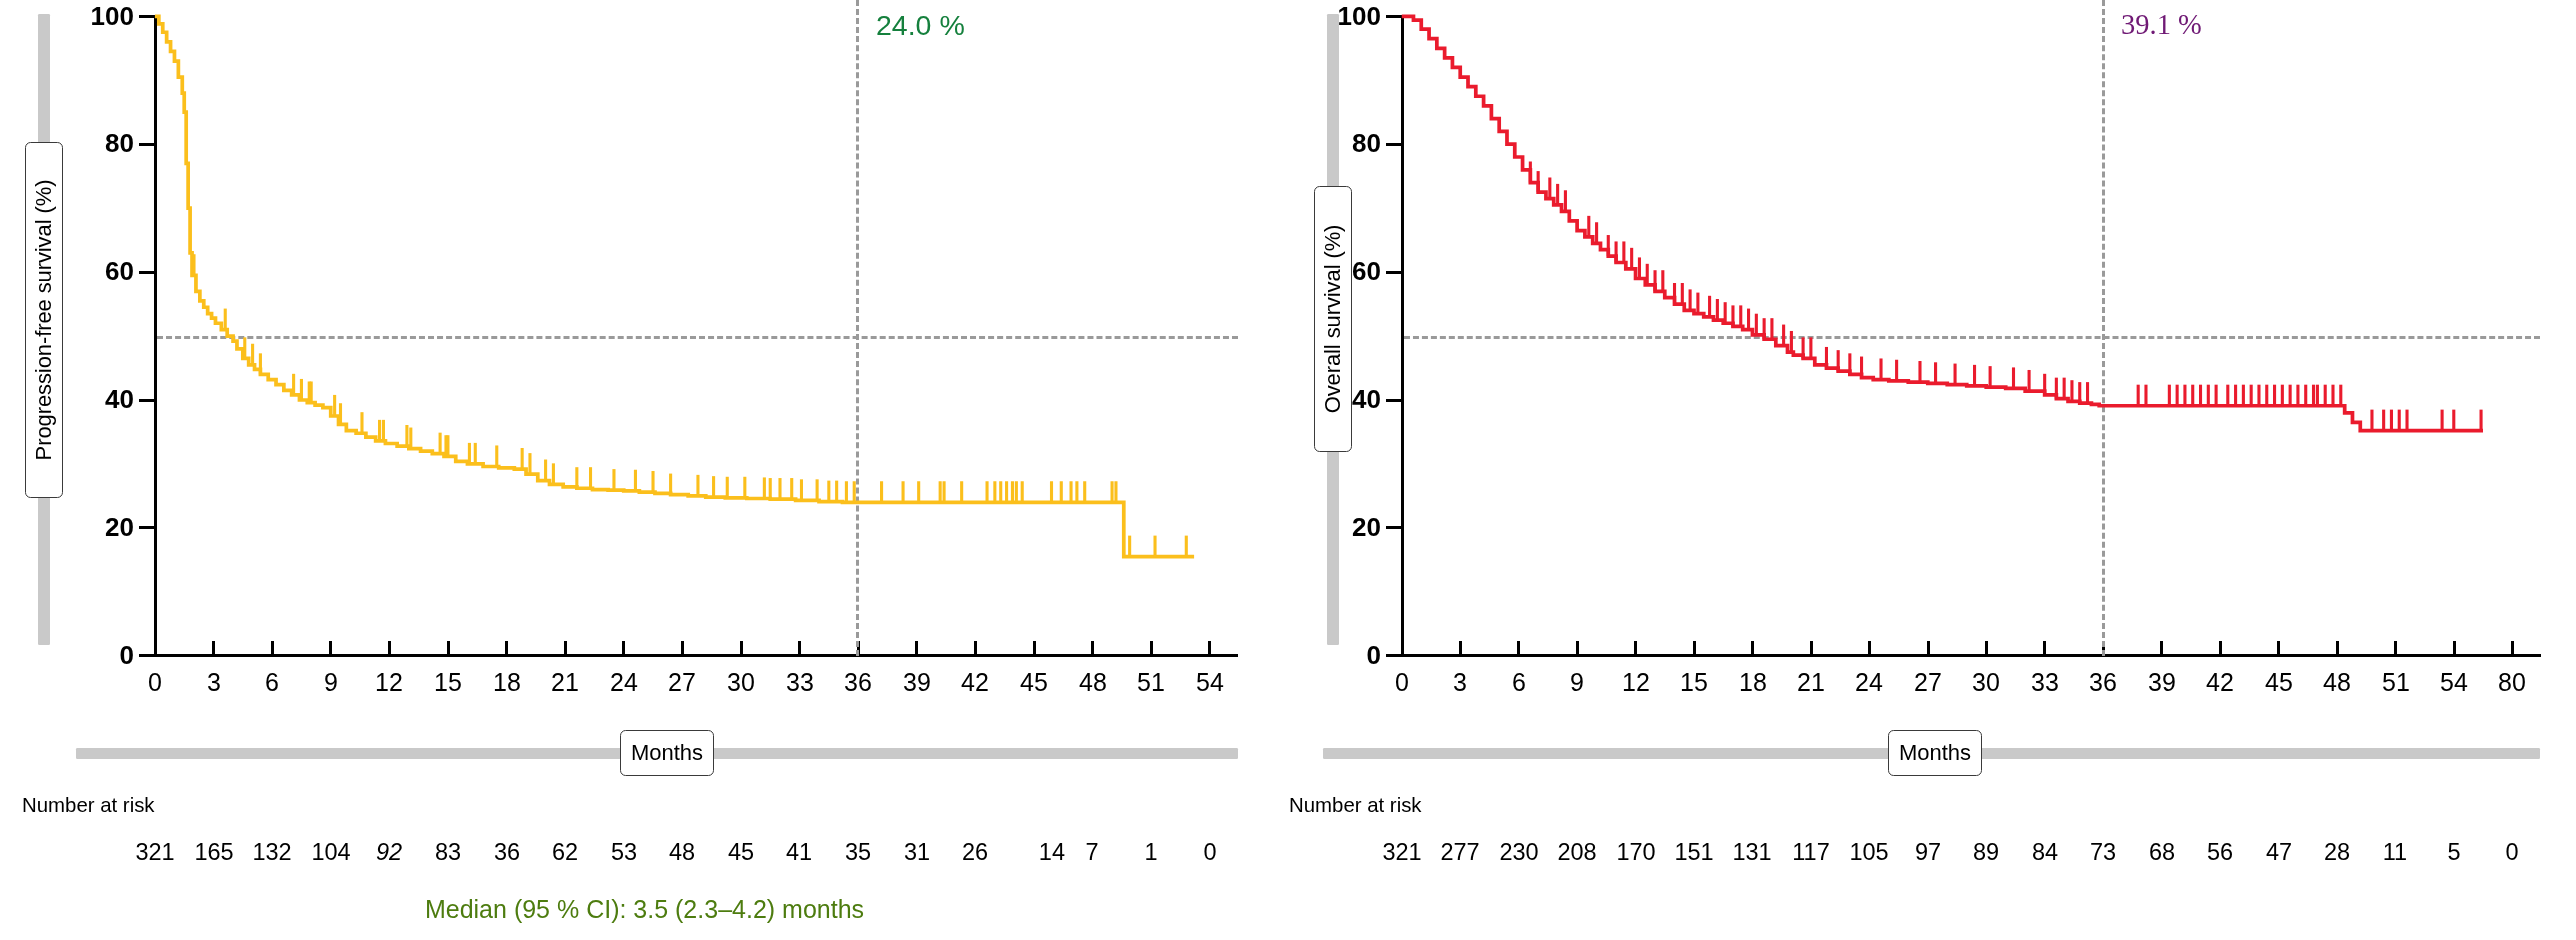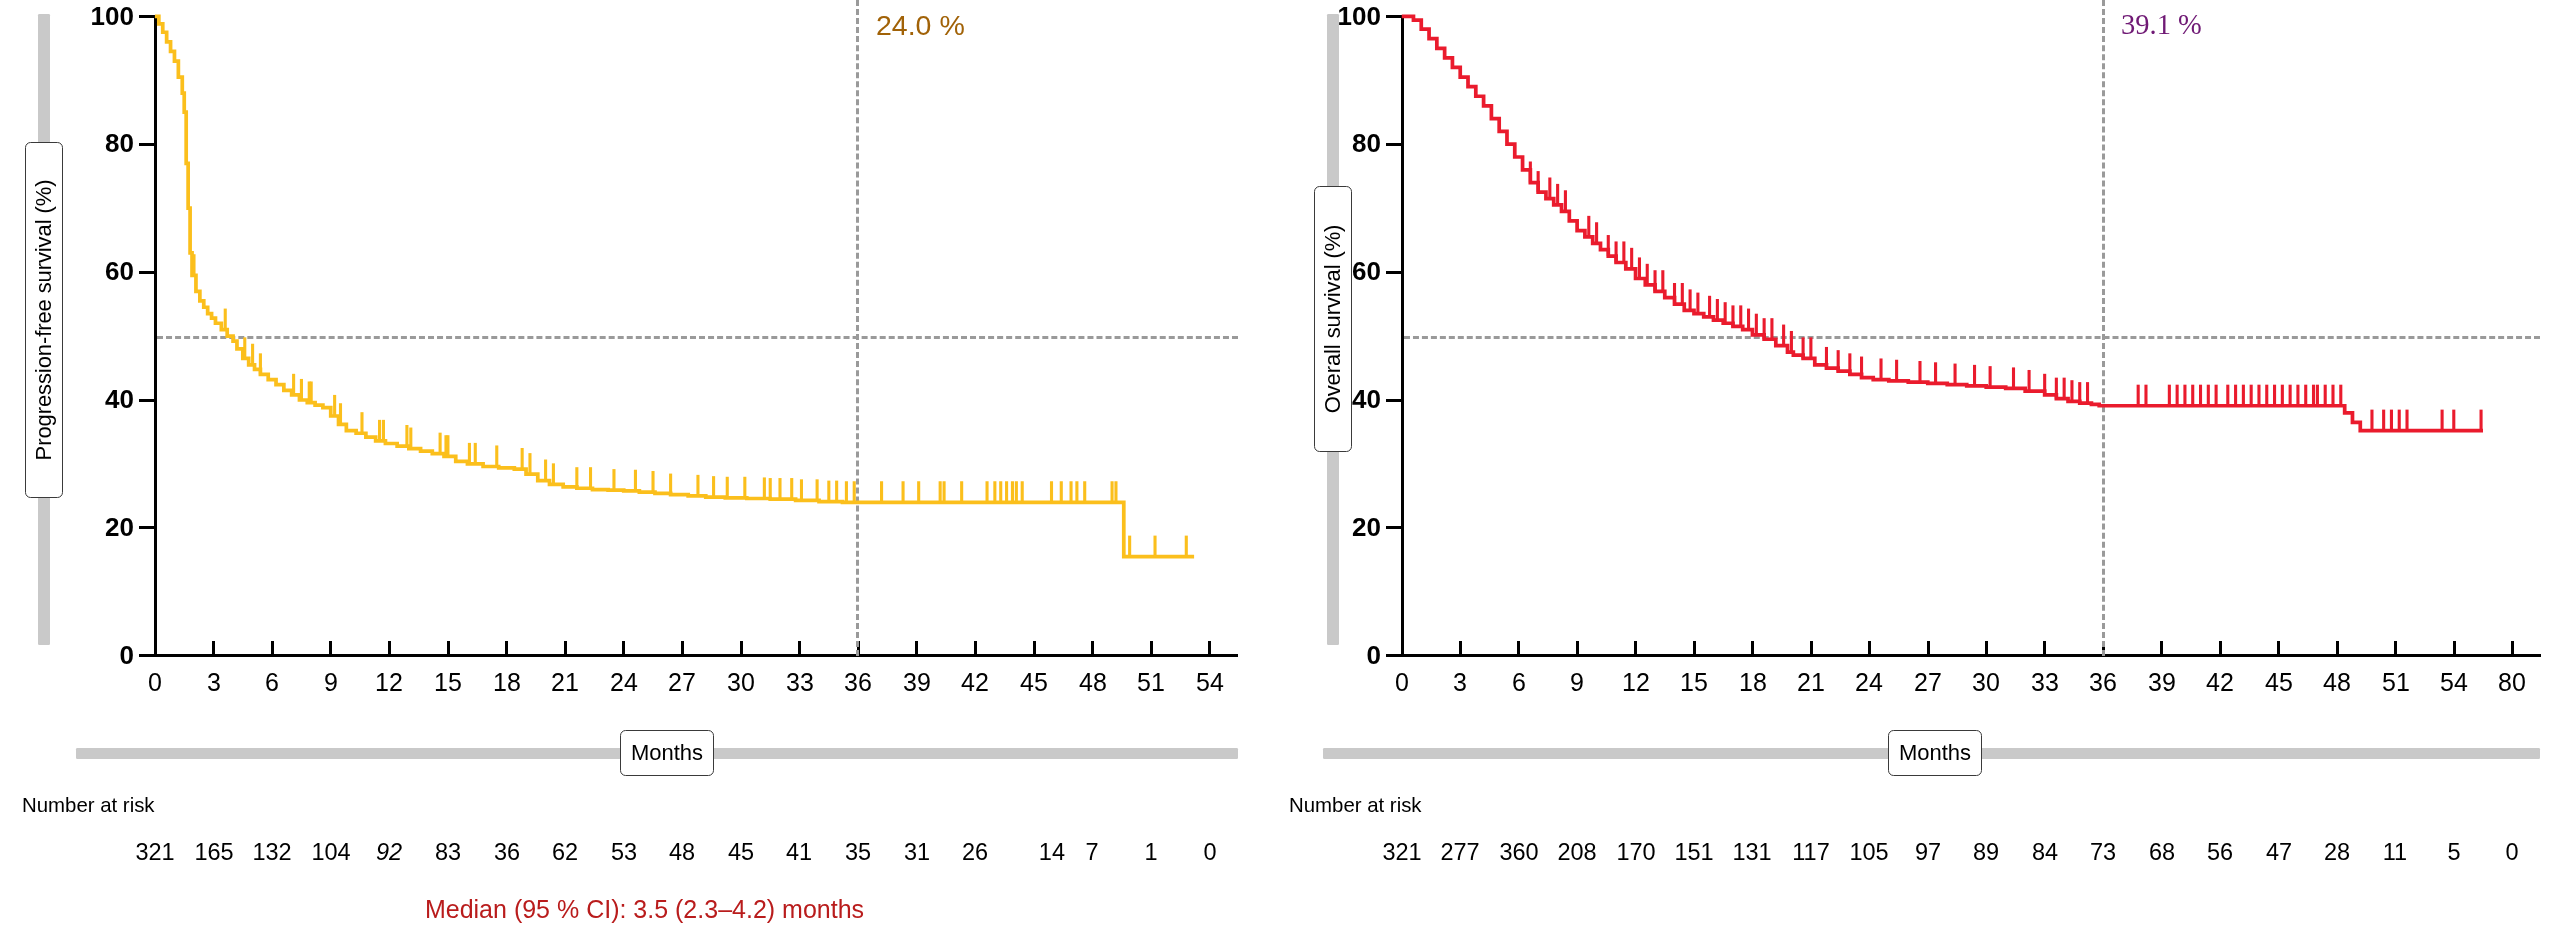--- a/index.html
+++ b/index.html
@@ -27,21 +27,21 @@
 
   .pct-annot{position:absolute;font-size:28.5px;white-space:nowrap;line-height:1;}
 
   .xaxis-bar{position:absolute;height:10.5px;background:#c9c9c9;border-radius:1.2px;}
   .xaxis-box{position:absolute;background:#fff;border:1px solid #3a3a3a;border-radius:5.6px;
              display:flex;align-items:center;justify-content:center;box-sizing:border-box;}
   .xaxis-box span{font-size:22px;color:#000;white-space:nowrap;}
 
   .risk-title{position:absolute;font-size:20.4px;color:#000;white-space:nowrap;line-height:1;}
   .risk-num{position:absolute;font-size:23.5px;color:#000;text-align:center;line-height:1;white-space:nowrap;}
-  .median-line{position:absolute;font-size:25px;color:#b91c1c;white-space:nowrap;line-height:1;}
+  .median-line{position:absolute;font-size:25px;color:#4d7c0f;white-space:nowrap;line-height:1;}
 
   svg.curve{position:absolute;left:0;top:0;overflow:visible;}
 </style>
 </head>
 <body>
 
 <div class="figure">
 
   <div class="panel" id="panel-pfs">
 
@@ -106,21 +106,21 @@
           <div class="xtick-label" style="left: 1065px; top: 670px; width: 56px;">48</div>
           <div class="tick" style="left: 1150px; top: 641px; width: 2.5px; height: 15px;"></div>
           <div class="xtick-label" style="left: 1123px; top: 670px; width: 56px;">51</div>
           <div class="tick" style="left: 1208px; top: 641px; width: 2.5px; height: 15px;"></div>
           <div class="xtick-label" style="left: 1182px; top: 670px; width: 56px;">54</div>
         </div>
 
       <div class="dash-h" style="left:157px;top:336px;width:1081px;"></div>
       <div class="dash-v" style="left:856px;top:0px;height:656px;"></div>
 
-      <div class="pct-annot" style="left:876px;top:11px;color:#a16207;">24.0 %</div>
+      <div class="pct-annot" style="left:876px;top:11px;color:#15803d;">24.0 %</div>
 
       <svg class="curve" id="pfs-curve" width="1289" height="682" viewBox="0 0 2080 1100">
           <path d="M 250.00 26.00 L 256.30 26.00 L 256.30 38.38 L 262.61 38.38 L 262.61 51.80 L 268.91 51.80 L 268.91 67.28 L 275.22 67.28 L 275.22 82.76 L 281.52 82.76 L 281.52 98.24 L 287.82 98.24 L 287.82 124.04 L 294.13 124.04 L 294.13 149.84 L 297.28 149.84 L 297.28 180.80 L 300.43 180.80 L 300.43 263.36 L 303.58 263.36 L 303.58 335.60 L 306.74 335.60 L 306.74 407.84 L 309.89 407.84 L 309.89 443.96 L 316.19 443.96 L 316.19 469.76 L 322.50 469.76 L 322.50 485.24 L 328.80 485.24 L 328.80 495.56 L 335.10 495.56 L 335.10 505.88 L 341.41 505.88 L 341.41 513.10 L 347.71 513.10 L 347.71 521.36 L 357.17 521.36 L 357.17 531.68 L 366.62 531.68 L 366.62 542.00 L 376.08 542.00 L 376.08 550.26 L 382.38 550.26 L 382.38 562.64 L 391.84 562.64 L 391.84 578.12 L 401.30 578.12 L 401.30 588.44 L 410.75 588.44 L 410.75 595.66 L 420.21 595.66 L 420.21 603.92 L 432.82 603.92 L 432.82 612.18 L 445.42 612.18 L 445.42 620.43 L 458.03 620.43 L 458.03 629.72 L 470.64 629.72 L 470.64 636.94 L 483.25 636.94 L 483.25 645.20 L 495.86 645.20 L 495.86 649.33 L 508.46 649.33 L 508.46 653.46 L 521.07 653.46 L 521.07 657.58 L 533.68 657.58 L 533.68 671.00 L 546.29 671.00 L 546.29 684.42 L 558.90 684.42 L 558.90 694.74 L 574.66 694.74 L 574.66 698.86 L 590.42 698.86 L 590.42 705.06 L 606.18 705.06 L 606.18 711.25 L 621.94 711.25 L 621.94 715.38 L 640.85 715.38 L 640.85 719.50 L 659.76 719.50 L 659.76 723.63 L 678.67 723.63 L 678.67 727.76 L 697.58 727.76 L 697.58 731.89 L 716.50 731.89 L 716.50 736.02 L 735.41 736.02 L 735.41 744.27 L 754.32 744.27 L 754.32 748.40 L 779.54 748.40 L 779.54 752.53 L 804.75 752.53 L 804.75 754.59 L 829.97 754.59 L 829.97 756.66 L 848.88 756.66 L 848.88 764.91 L 867.79 764.91 L 867.79 775.23 L 886.70 775.23 L 886.70 781.42 L 908.77 781.42 L 908.77 785.55 L 930.83 785.55 L 930.83 787.62 L 956.05 787.62 L 956.05 789.68 L 981.26 789.68 L 981.26 790.71 L 1006.48 790.71 L 1006.48 791.74 L 1031.70 791.74 L 1031.70 793.81 L 1056.91 793.81 L 1056.91 795.87 L 1082.13 795.87 L 1082.13 797.94 L 1110.50 797.94 L 1110.50 800.00 L 1138.86 800.00 L 1138.86 802.06 L 1170.38 802.06 L 1170.38 803.10 L 1205.06 803.10 L 1205.06 804.13 L 1242.88 804.13 L 1242.88 805.16 L 1283.86 805.16 L 1283.86 807.22 L 1321.68 807.22 L 1321.68 809.29 L 1359.50 809.29 L 1359.50 810.32 L 1384.72 810.32 L 1384.72 810.32 L 1810.24 810.32 L 1810.24 810.32 L 1813.39 810.32 L 1813.39 898.04 L 1926.86 898.04 L 1926.86 898.04" fill="none" stroke="#FBBF1C" stroke-width="6" stroke-linecap="butt" stroke-linejoin="miter"></path>
           <g>
             <line x1="313.04" x2="313.04" y1="443.96" y2="409.96" stroke="#FBBF1C" stroke-width="5"></line>
             <line x1="363.47" x2="363.47" y1="531.68" y2="497.68" stroke="#FBBF1C" stroke-width="5"></line>
             <line x1="394.99" x2="394.99" y1="578.12" y2="544.12" stroke="#FBBF1C" stroke-width="5"></line>
             <line x1="407.60" x2="407.60" y1="588.44" y2="554.44" stroke="#FBBF1C" stroke-width="5"></line>
             <line x1="420.21" x2="420.21" y1="603.92" y2="569.92" stroke="#FBBF1C" stroke-width="5"></line>
             <line x1="473.79" x2="473.79" y1="636.94" y2="602.94" stroke="#FBBF1C" stroke-width="5"></line>
@@ -388,21 +388,21 @@
 
     <div class="xaxis-bar" style="left:34px;top:748px;width:1217px;"></div>
     <div class="xaxis-box" style="left:599px;top:730px;width:94px;height:46px;">
       <span>Months</span>
     </div>
 
     <div class="risk-title" style="left:0px;top:795px;">Number at risk</div>
     <div id="os-risk">
         <div class="risk-num" style="left: 82px; top: 841px; width: 62px;">321</div>
         <div class="risk-num" style="left: 140px; top: 841px; width: 62px;">277</div>
-        <div class="risk-num" style="left: 199px; top: 841px; width: 62px;">360</div>
+        <div class="risk-num" style="left: 199px; top: 841px; width: 62px;">230</div>
         <div class="risk-num" style="left: 257px; top: 841px; width: 62px;">208</div>
         <div class="risk-num" style="left: 316px; top: 841px; width: 62px;">170</div>
         <div class="risk-num" style="left: 374px; top: 841px; width: 62px;">151</div>
         <div class="risk-num" style="left: 432px; top: 841px; width: 62px;">131</div>
         <div class="risk-num" style="left: 491px; top: 841px; width: 62px;">117</div>
         <div class="risk-num" style="left: 549px; top: 841px; width: 62px;">105</div>
         <div class="risk-num" style="left: 608px; top: 841px; width: 62px;">97</div>
         <div class="risk-num" style="left: 666px; top: 841px; width: 62px;">89</div>
         <div class="risk-num" style="left: 725px; top: 841px; width: 62px;">84</div>
         <div class="risk-num" style="left: 783px; top: 841px; width: 62px;">73</div>

